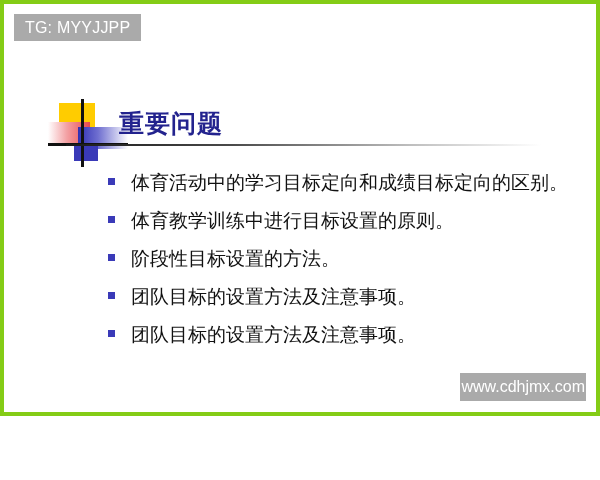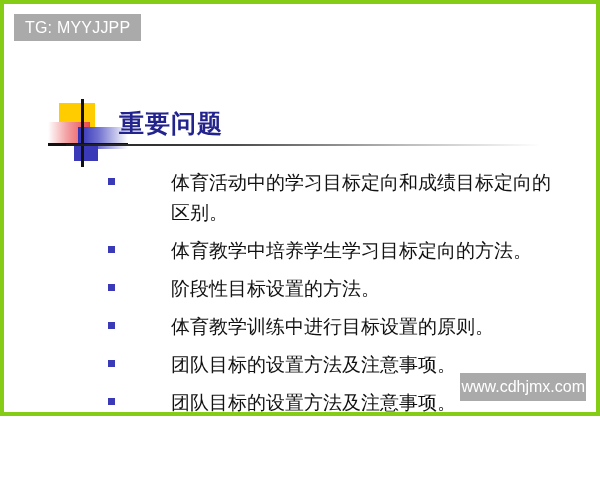--- a/index.html
+++ b/index.html
@@ -119,21 +119,20 @@
     position: absolute;
     left: 104px;
     top: 163px;
     width: 460px;
   }
   .bullet-row {
     position: relative;
     display: flex;
     align-items: flex-start;
     margin-bottom: 8px;
-    gap: 40px;
   }
   .bullet-mark {
     flex: 0 0 auto;
     width: 7px;
     height: 7px;
     background: #3a3ab8;
     margin-top: 11px;
     margin-right: 16px;
   }
   .bullet-text {
@@ -179,37 +178,33 @@
 
   <div class="title-rule"></div>
 
   <div class="bullets">
 
     <div class="bullet-row">
       <span class="bullet-mark"></span>
       <span class="bullet-text">体育活动中的学习目标定向和成绩目标定向的区别。</span>
     </div>
 
-    <div class="bullet-row">
-      <span class="bullet-mark"></span>
-      <span class="bullet-text">体育教学中培养学生学习目标定向的方法。</span>
+
+    <div class="bullet-row">
+      <span class="bullet-mark"></span>
+      <span class="bullet-text">体育教学训练中进行目标设置的原则。</span>
     </div>
 
     <div class="bullet-row">
       <span class="bullet-mark"></span>
       <span class="bullet-text">阶段性目标设置的方法。</span>
     </div>
 
     <div class="bullet-row">
       <span class="bullet-mark"></span>
-      <span class="bullet-text">体育教学训练中进行目标设置的原则。</span>
-    </div>
-
-    <div class="bullet-row">
-      <span class="bullet-mark"></span>
       <span class="bullet-text">团队目标的设置方法及注意事项。</span>
     </div>
 
     <div class="bullet-row">
       <span class="bullet-mark"></span>
       <span class="bullet-text">团队目标的设置方法及注意事项。</span>
     </div>
 
   </div>
 

